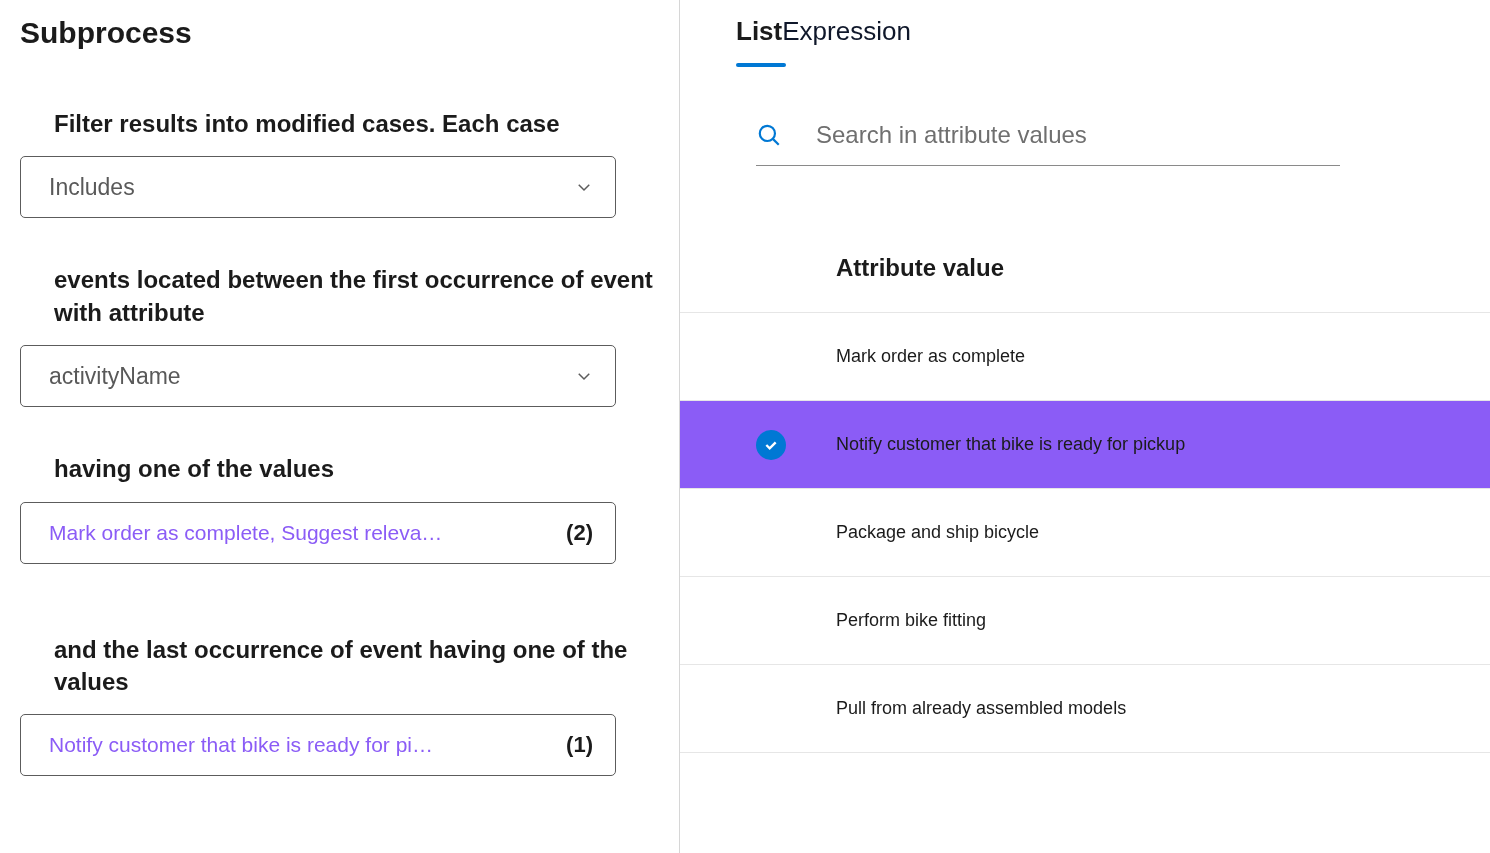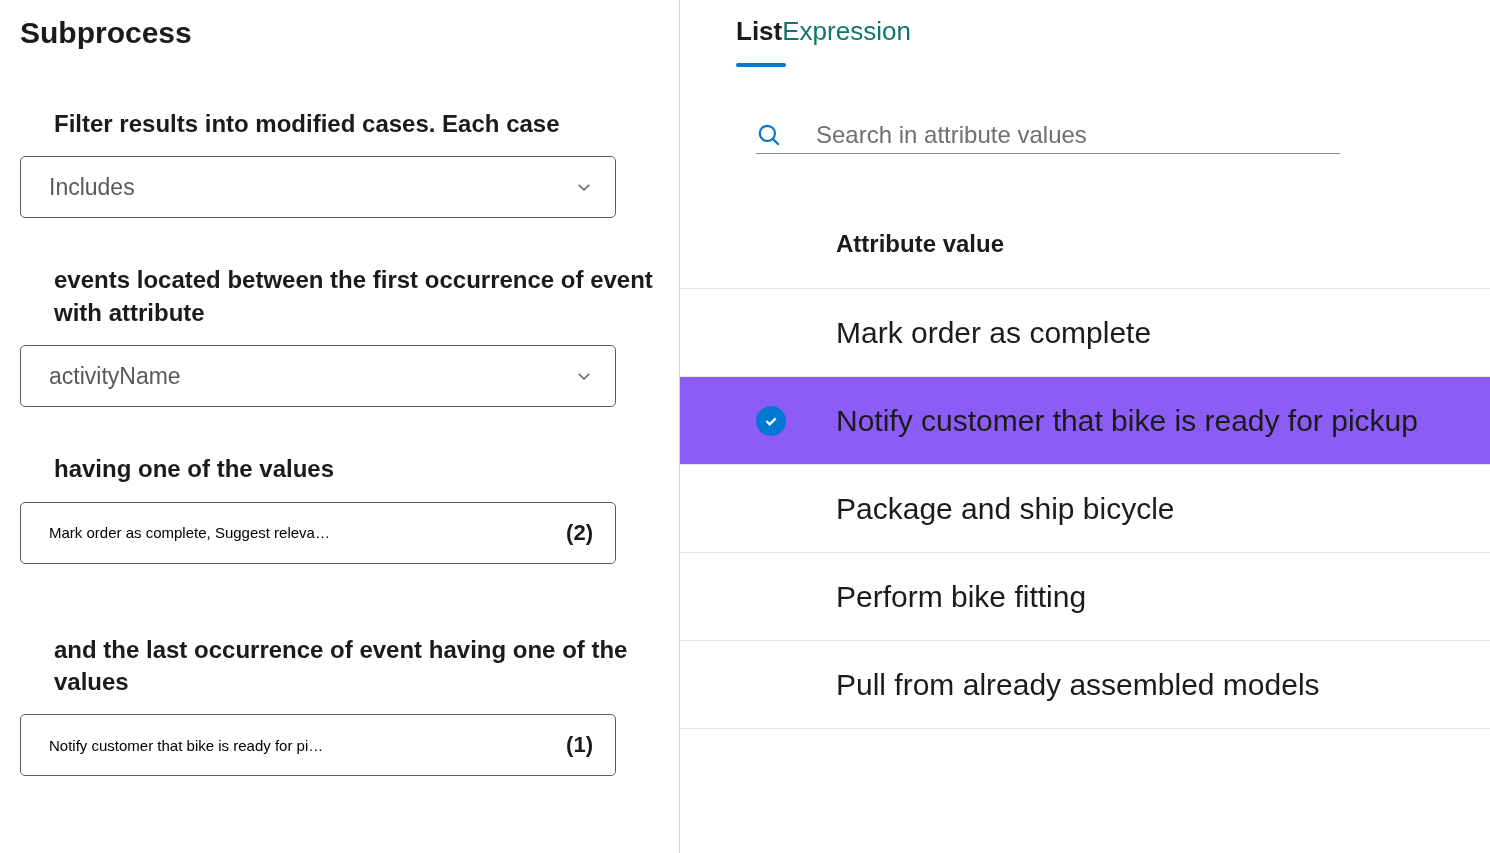--- a/index.html
+++ b/index.html
@@ -69,22 +69,22 @@
       border: 1px solid #5c5c5c;
       border-radius: 5px;
       display: flex;
       align-items: center;
       justify-content: space-between;
       padding: 0 22px 0 28px;
       margin-bottom: 70px;
       cursor: pointer;
     }
     .values-text {
-      color: #000000;
-      font-size: 15px;
+      color: #8b5cf6;
+      font-size: 21px;
       white-space: nowrap;
       overflow: hidden;
       text-overflow: ellipsis;
       max-width: 480px;
     }
     .values-count {
       font-weight: 700;
       color: #1b1b1b;
       font-size: 22px;
     }
@@ -107,29 +107,29 @@
       position: absolute;
       bottom: -2px;
       left: 0;
       width: 50px;
       height: 4px;
       background: #0078d4;
       border-radius: 2px;
     }
     .tab.inactive {
       font-weight: 400;
-      color: #0f766e;
+      color: #0f172a;
     }
     .search-row {
       display: flex;
       align-items: center;
       gap: 34px;
-      margin: 56px 150px 4px 76px;
+      margin: 56px 150px 16px 76px;
       border-bottom: 1px solid #8a8a8a;
-      padding-bottom: 4px;
+      padding-bottom: 16px;
     }
     .search-icon {
       width: 26px;
       height: 26px;
       flex-shrink: 0;
     }
     .search-input {
       border: none;
       outline: none;
       font-size: 24px;
@@ -166,21 +166,21 @@
     .check-circle {
       width: 30px;
       height: 30px;
       border-radius: 50%;
       background: #0078d4;
       display: flex;
       align-items: center;
       justify-content: center;
     }
     .item-label {
-      font-size: 30px;
+      font-size: 18px;
       color: #1b1b1b;
     }
   </style>
 </head>
 <body>
 
 <div class="container">
   <div class="left-panel">
     <h1 class="page-title">Subprocess</h1>
 

